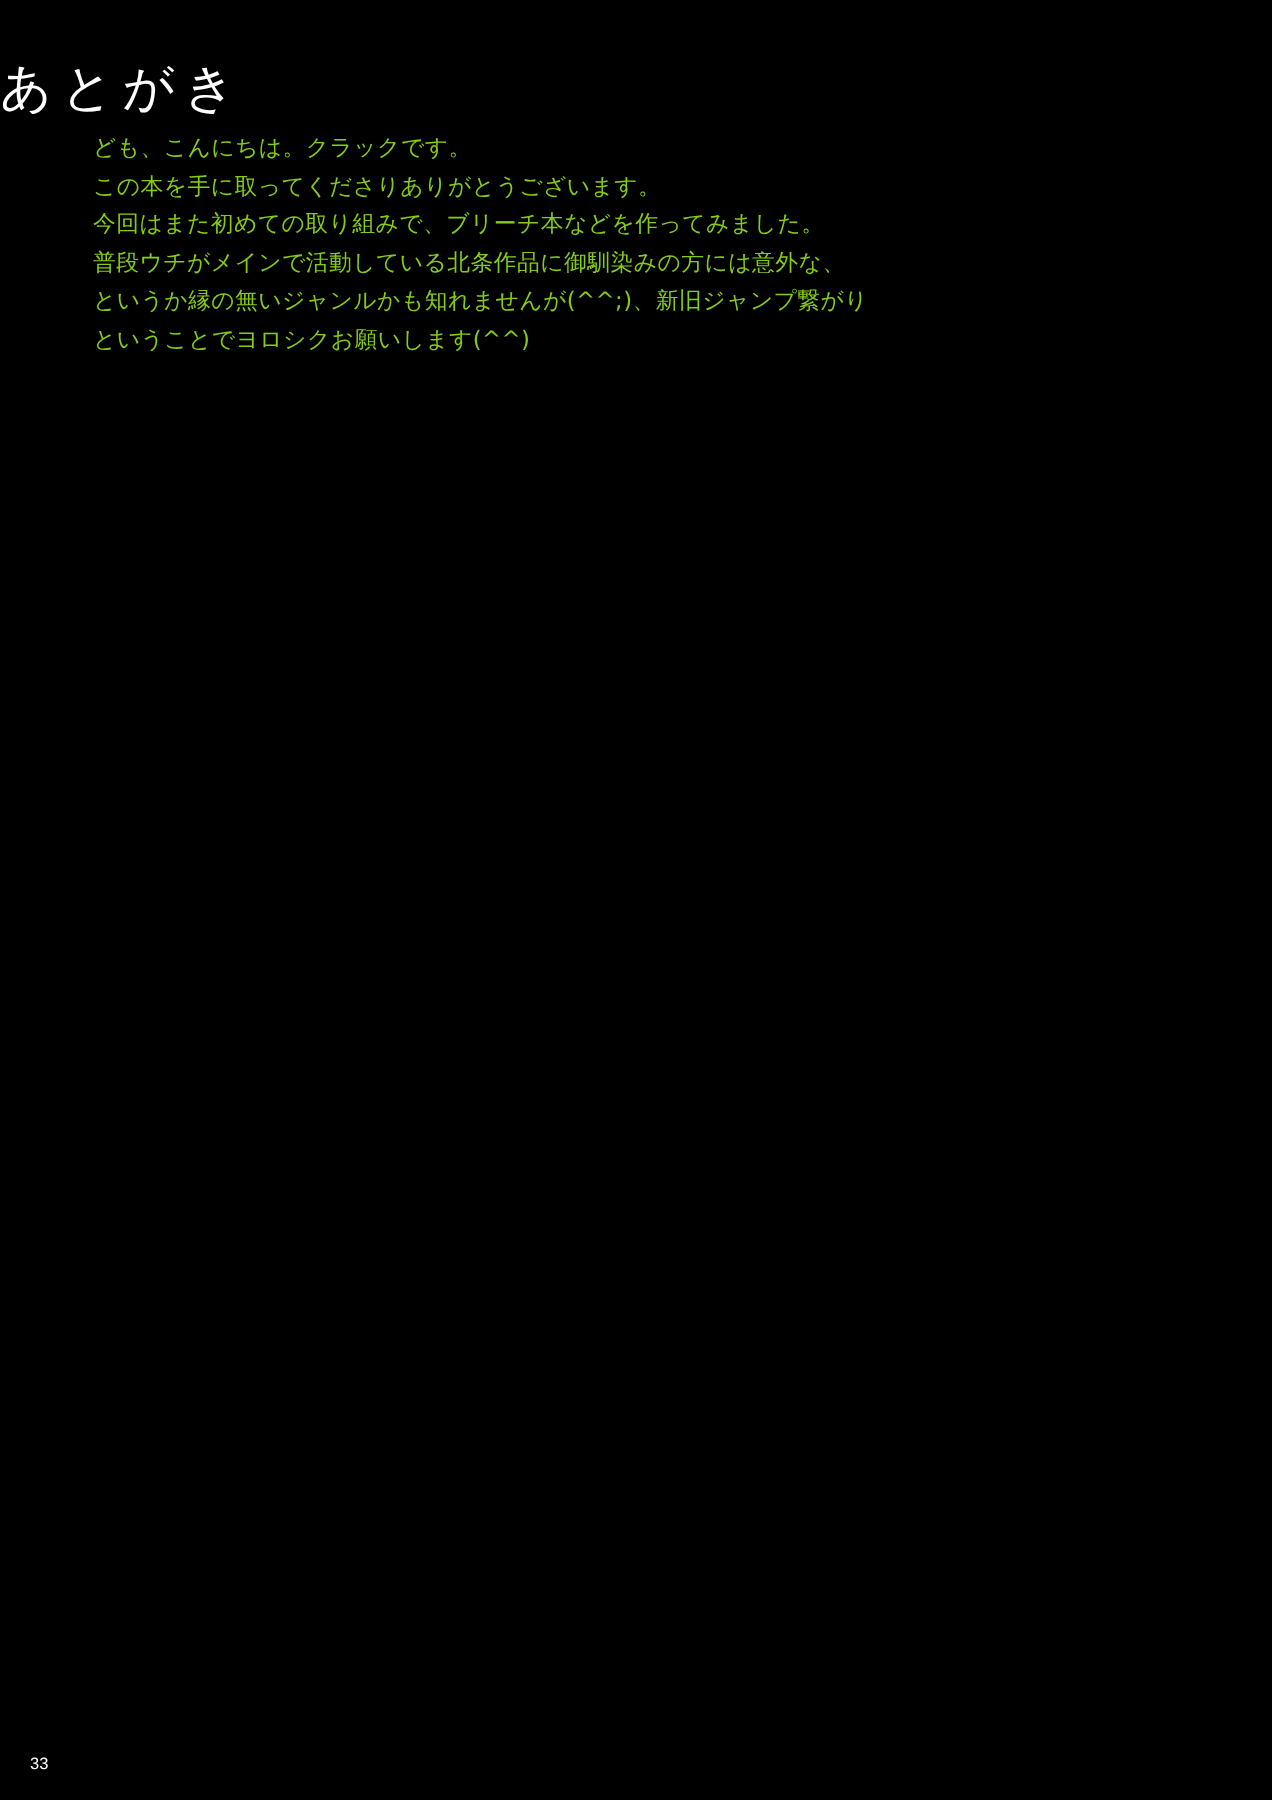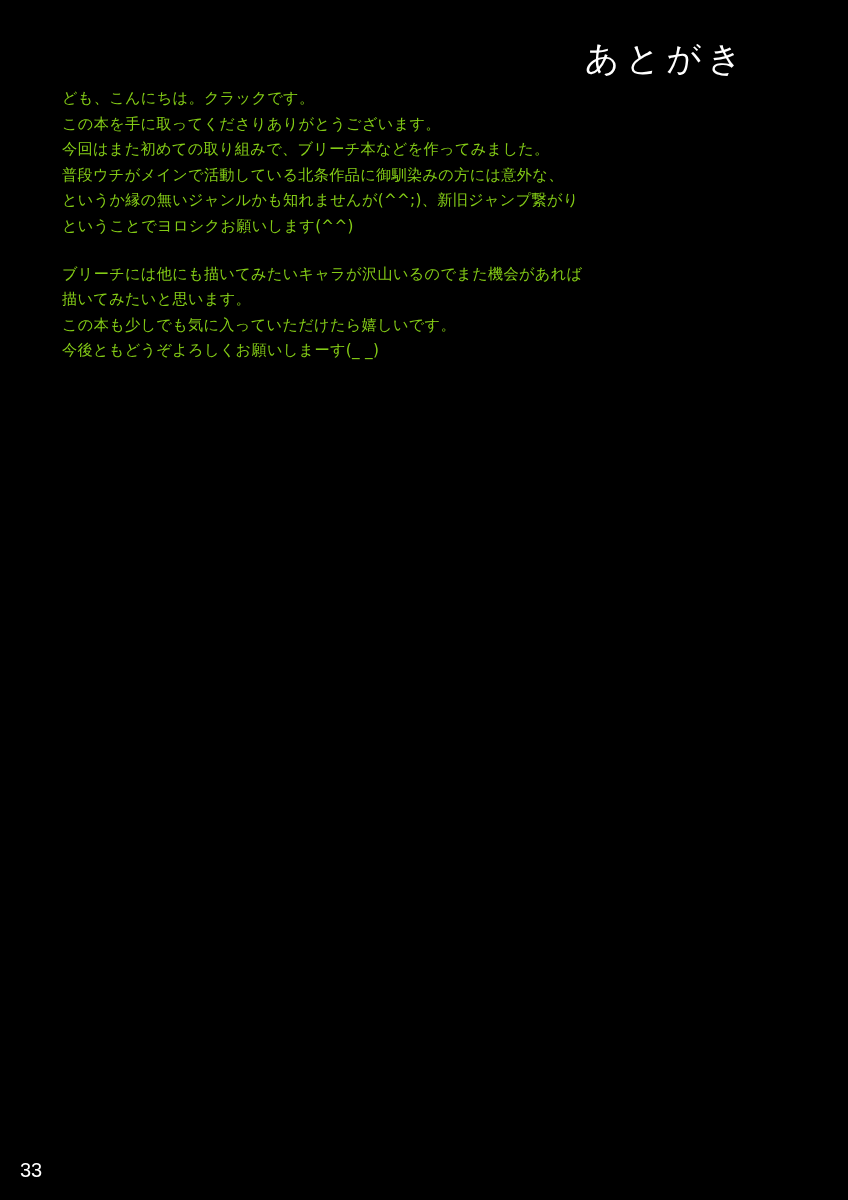--- a/index.html
+++ b/index.html
@@ -19,26 +19,25 @@
     position: relative;
     width: 848px;
     height: 1200px;
     background: #000000;
   }
   .title {
     position: absolute;
     top: 36px;
     left: 0;
     width: 736px;
-    text-align: right;
+    text-align: left;
     font-size: 34px;
     letter-spacing: 6px;
     font-weight: 400;
     color: #ffffff;
-    padding-left: 12px;
   }
   .body-text {
     position: absolute;
     top: 86px;
     left: 62px;
     width: 740px;
     font-size: 15.2px;
     line-height: 25.6px;
     color: #84cc16;
     letter-spacing: 0.3px;
@@ -47,40 +46,36 @@
     margin: 0 0 22px 0;
     white-space: pre-wrap;
   }
   .para:last-child {
     margin-bottom: 0;
   }
   .page-number {
     position: absolute;
     left: 20px;
     bottom: 18px;
-    font-size: 20px;
+    font-size: 11px;
     color: #ffffff;
     font-family: "Liberation Sans", sans-serif;
   }
 </style>
 </head>
 <body>
 
 <div class="page">
 
   <div class="title">あとがき</div>
 
   <div class="body-text">
     <p class="para">ども、こんにちは。クラックです。
 この本を手に取ってくださりありがとうございます。
 今回はまた初めての取り組みで、ブリーチ本などを作ってみました。
 普段ウチがメインで活動している北条作品に御馴染みの方には意外な、
 というか縁の無いジャンルかも知れませんが(^^;)、新旧ジャンプ繋がり
 ということでヨロシクお願いします(^^)</p>
-    <p class="para">ブリーチには他にも描いてみたいキャラが沢山いるのでまた機会があれば
-描いてみたいと思います。
-この本も少しでも気に入っていただけたら嬉しいです。
-今後ともどうぞよろしくお願いしまーす(_ _)</p>
   </div>
 
   <div class="page-number">33</div>
 
 </div>
 
 </body></html>

